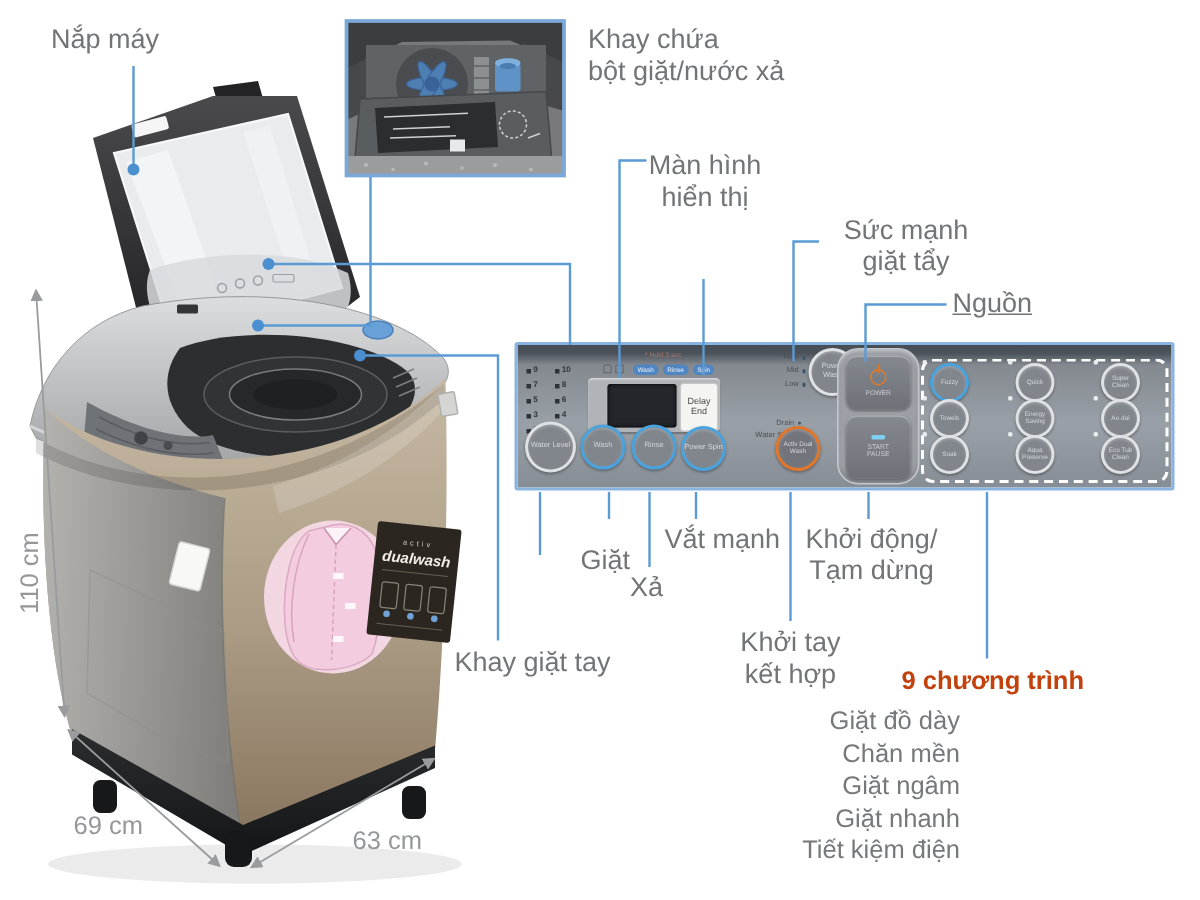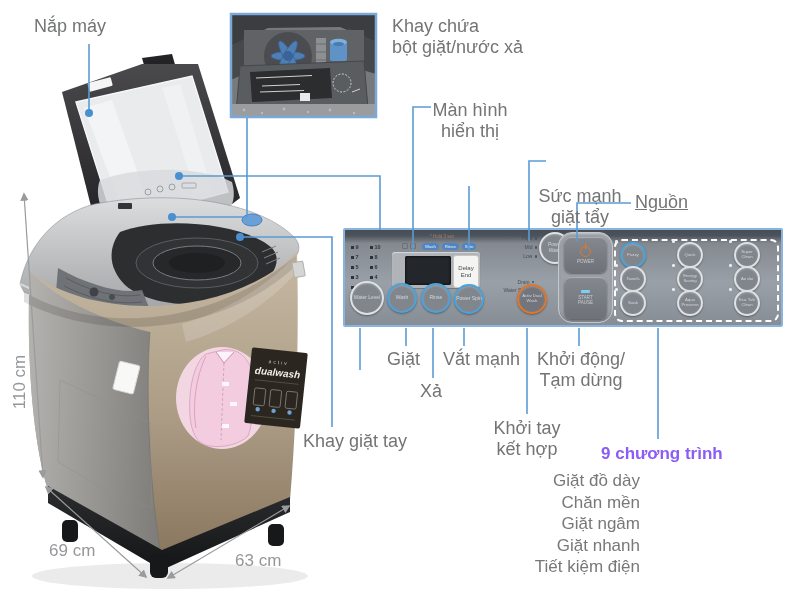--- a/index.html
+++ b/index.html
@@ -3,21 +3,21 @@
 <meta charset="utf-8">
 <style>
   html,body{margin:0;padding:0;background:#fff;}
   #stage{position:relative;width:800px;height:600px;background:#ffffff;overflow:hidden;
          font-family:"Liberation Sans",sans-serif;}
   svg{display:block;}
   .pre{white-space:pre-line;}
   
   .lbl{position:absolute;color:#737476;font-size:18px;line-height:21px;}
   .lbl.center{text-align:center;}
-  .lbl.bold{font-weight:bold;color:#8b5cf6;}
+  .lbl.bold{font-weight:bold;color:#c2410c;}
   .dim{position:absolute;color:#96979a;font-size:17px;}
   .plist{position:absolute;color:#77787a;font-size:17px;line-height:21.5px;}
   
   #panel{position:absolute;left:343px;top:228px;width:440px;height:99px;
     border:2px solid #8ab4e0;box-sizing:border-box;border-radius:2px;
     background:linear-gradient(180deg,#474d55 0%,#4d535b 6%,#848990 14%,#9aa0a7 55%,#878d94 100%);
     z-index:2;}
   .pbtn{position:absolute;border-radius:50%;display:flex;align-items:center;justify-content:center;
     text-align:center;background:#81868d;color:#d3d7dc;box-sizing:border-box;
     box-shadow:inset 0 1px 2px rgba(255,255,255,.25), 0 1px 2px rgba(0,0,0,.35);}
@@ -439,24 +439,24 @@
       <circle cx="179" cy="176" r="4"></circle>
       <circle cx="240" cy="237" r="4"></circle>
     </g>
   </svg>
 
   <div class="lbl" style="left:34px;top:16px;">Nắp máy</div>
   <div class="lbl pre" style="left:392px;top:16px;">Khay chứa
 bột giặt/nước xả</div>
   <div class="lbl pre center" style="left:418px;top:88px;width:104px;margin-top:12px;">Màn hình
 hiển thị</div>
-  <div class="lbl pre center" style="left:532px;top:143px;width:96px;margin-top:43px;">Sức mạnh
+  <div class="lbl pre center" style="left:556px;top:143px;width:96px;">Sức mạnh
 giặt tẩy</div>
   <div class="lbl" style="left:635px;top:192px;text-decoration:underline;">Nguồn</div>
-  <div class="lbl" style="left:387px;top:349px;">Giặt</div>
+  <div class="lbl" style="left:387px;top:363px;">Giặt</div>
   <div class="lbl" style="left:420px;top:381px;">Xả</div>
   <div class="lbl" style="left:443px;top:349px;">Vắt mạnh</div>
   <div class="lbl pre center" style="left:530px;top:349px;width:102px;">Khởi động/
 Tạm dừng</div>
   <div class="lbl pre center" style="left:482px;top:418px;width:90px;">Khởi tay
 kết hợp</div>
   <div class="lbl" style="left:303px;top:431px;">Khay giặt tay</div>
   <div class="lbl bold" style="left:601px;top:443px;font-size:17px;">9 chương trình</div>
 
   <div class="plist" style="left:500px;top:470px;width:140px;text-align:right;">

